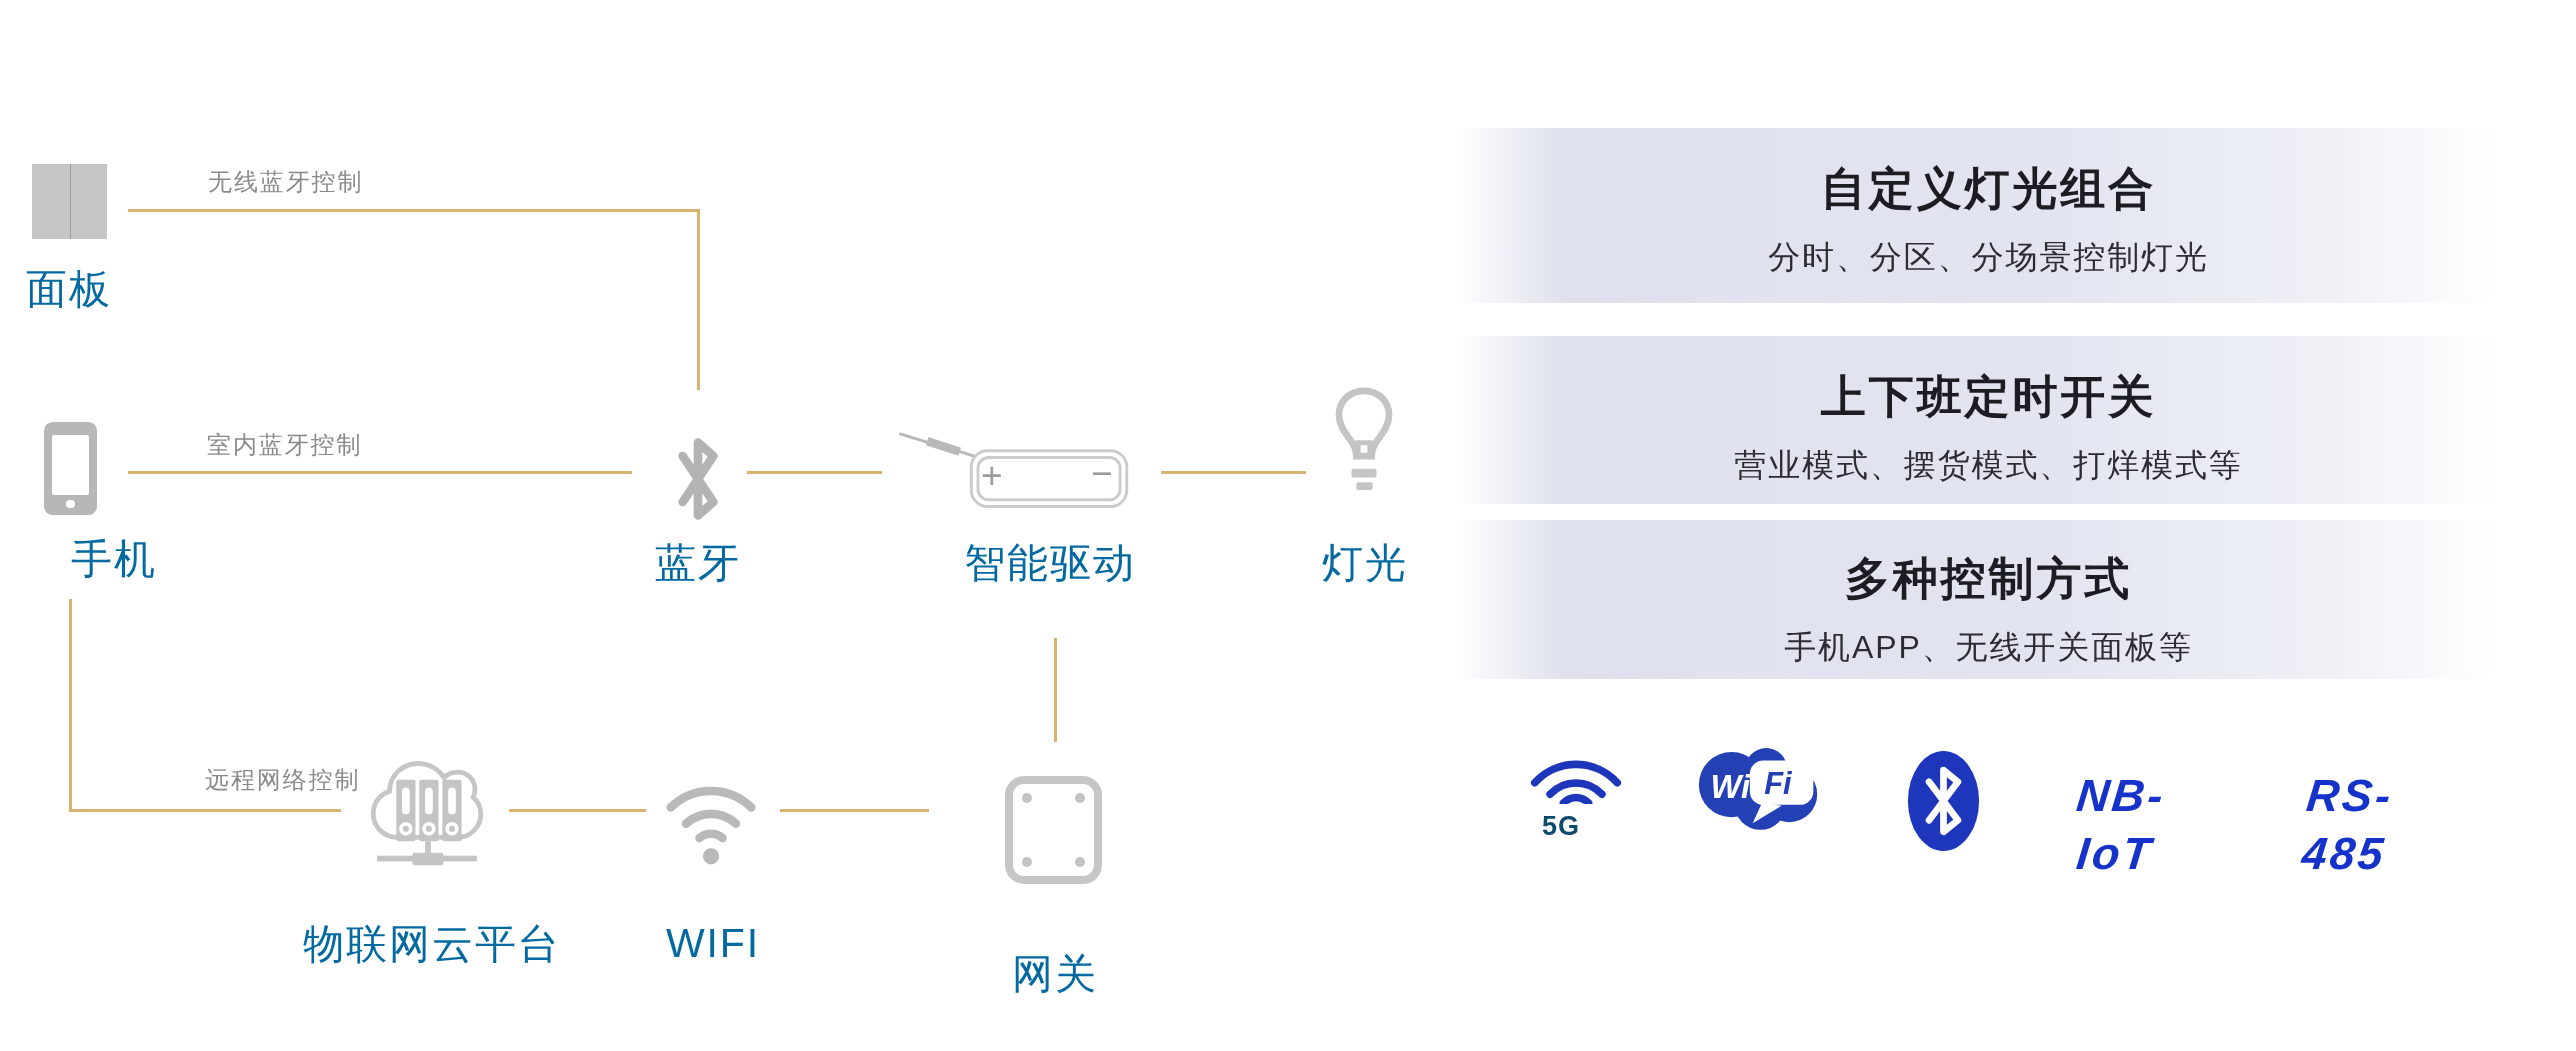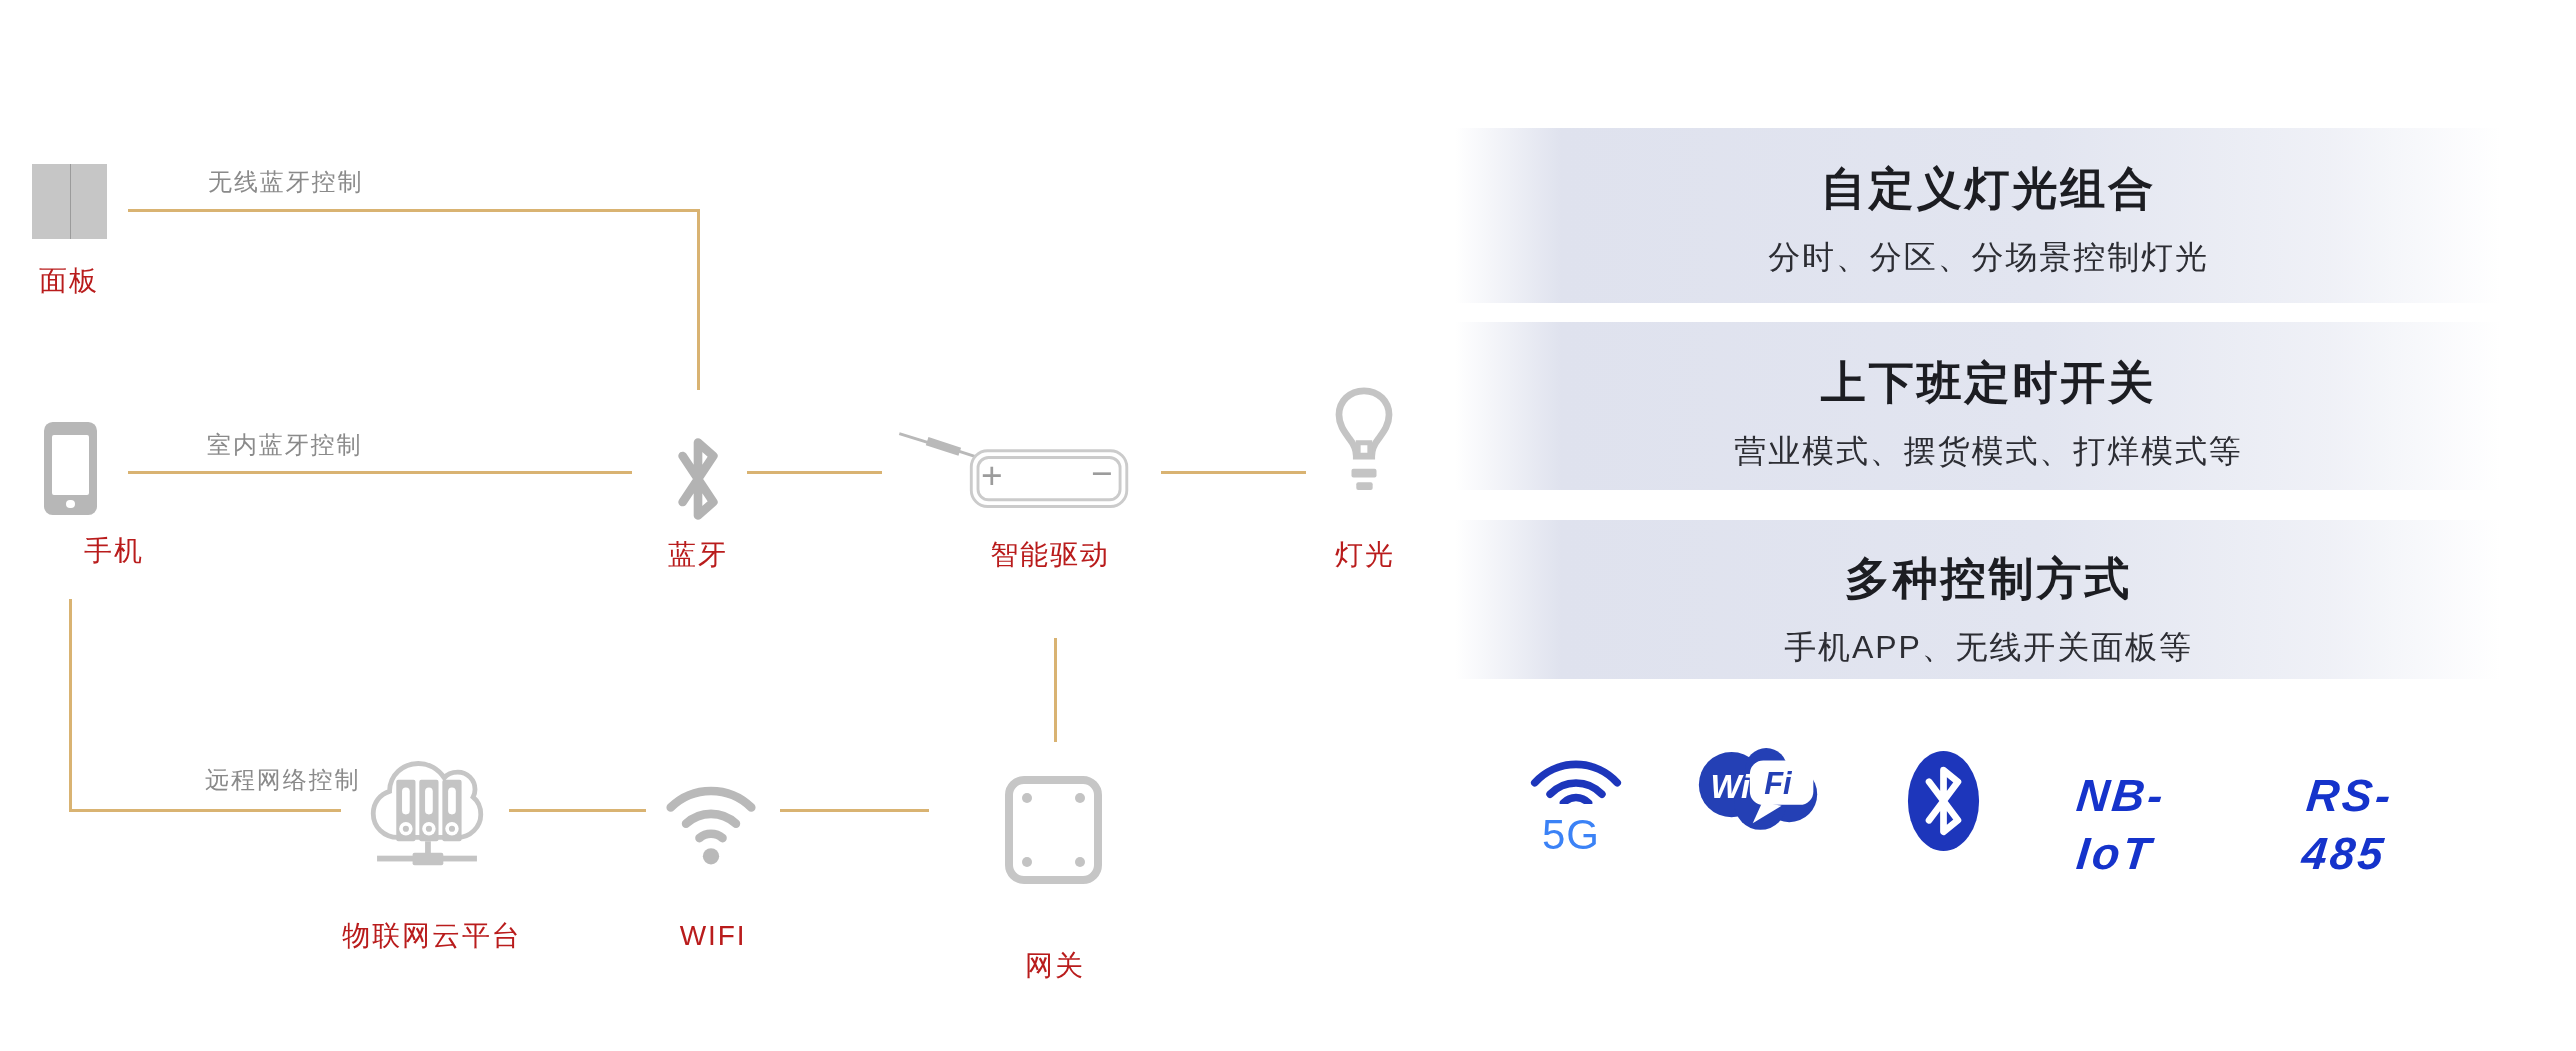--- a/index.html
+++ b/index.html
@@ -4,21 +4,21 @@
 <style>
   html,body{margin:0;padding:0;background:#ffffff;}
   .stage{position:relative;width:2576px;height:1052px;background:#ffffff;overflow:hidden;
          font-family:"Liberation Sans","DejaVu Sans",sans-serif;}
   .abs{position:absolute;}
   
   .line{position:absolute;background:#d9b372;}
   .lh{height:2.9px;}
   .lv{width:2.9px;}
   
-  .nlabel{position:absolute;transform:translateX(-50%);color:#b91c1c;font-size:28px;
+  .nlabel{position:absolute;transform:translateX(-50%);color:#0369a1;font-size:41px;
           letter-spacing:1.9px;white-space:nowrap;}
   .clabel{position:absolute;color:#8a8a8a;font-size:24px;letter-spacing:1.9px;white-space:nowrap;margin-left:24px;}
   
   .panel-ic{position:absolute;left:32px;top:164px;width:75px;height:75px;background:#c6c6c6;}
   .panel-ic .mid{position:absolute;left:50%;top:0;width:1.9px;height:100%;background:#9b9b9b;}
   
   .phone-ic{position:absolute;left:44px;top:422px;width:53px;height:93px;background:#b7b7b7;border-radius:8.7px;}
   .phone-ic .scr{position:absolute;left:7.7px;top:12.5px;right:7.7px;bottom:20px;background:#ffffff;border-radius:1.9px;}
   .phone-ic .dot{position:absolute;left:50%;bottom:6.7px;width:8.7px;height:8.7px;margin-left:-4.3px;border-radius:50%;background:#ffffff;}
   
@@ -29,21 +29,21 @@
   
   .pm{position:absolute;color:#9c9c9c;font-size:37px;font-weight:400;}
   
   .banner{position:absolute;left:1455px;width:1067px;
           background:linear-gradient(90deg, rgba(224,227,239,0) 0%, #dfe2ee 10%, #e2e5f0 55%, rgba(226,229,240,0.55) 82%, rgba(226,229,240,0) 98%);}
   .banner .t{position:absolute;left:0;width:100%;text-align:center;color:#1c1d22;font-size:45px;font-weight:700;letter-spacing:2.9px;}
   .banner .s{position:absolute;left:0;width:100%;text-align:center;color:#2c2d33;font-size:32px;letter-spacing:1.9px;}
   
   .hand{position:absolute;transform:translateX(-50%) skewX(-6deg);color:#1533cb;font-size:45px;
         font-weight:700;font-style:italic;line-height:58px;text-align:center;letter-spacing:2.9px;white-space:pre-line;}
-  .fiveg-txt{position:absolute;color:#3b82f6;font-size:42px;font-weight:400;letter-spacing:1px;}
+  .fiveg-txt{position:absolute;color:#0c4a6e;font-size:27px;font-weight:700;letter-spacing:1px;}
   svg{display:block;}
 </style>
 </head>
 <body>
 
 <div class="stage">
 
   <div class="line lh" style="left:128px;top:209px;width:571px;"></div>
   <div class="line lv" style="left:697px;top:209px;height:181px;"></div>
   <div class="line lh" style="left:128px;top:471px;width:504px;"></div>
@@ -129,21 +129,21 @@
       <i class="tr"></i>
       <i class="bl"></i>
       <i class="br"></i>
   </div>
   <div class="nlabel" style="left:1055px;top:920px;margin-top:27px;">网关</div>
 
   <div class="banner" style="top:128px;height:175px;">
     <div class="t" style="top:31px;">自定义灯光组合</div>
     <div class="s" style="top:108px;">分时、分区、分场景控制灯光</div>
   </div>
-  <div class="banner" style="top:322px;height:168px;">
+  <div class="banner" style="top:336px;height:168px;">
     <div class="t" style="top:31px;">上下班定时开关</div>
     <div class="s" style="top:108px;">营业模式、摆货模式、打烊模式等</div>
   </div>
   <div class="banner" style="top:520px;height:159px;">
     <div class="t" style="top:29px;">多种控制方式</div>
     <div class="s" style="top:106px;">手机APP、无线开关面板等</div>
   </div>
 
   <svg class="abs" style="left:1530px;top:748px;" width="92" height="56" viewBox="0 0 96 58">
     <path d="M5 36 A 58 58 0 0 1 91 36" fill="none" stroke="#1d36bb" stroke-width="8" stroke-linecap="round"></path>

